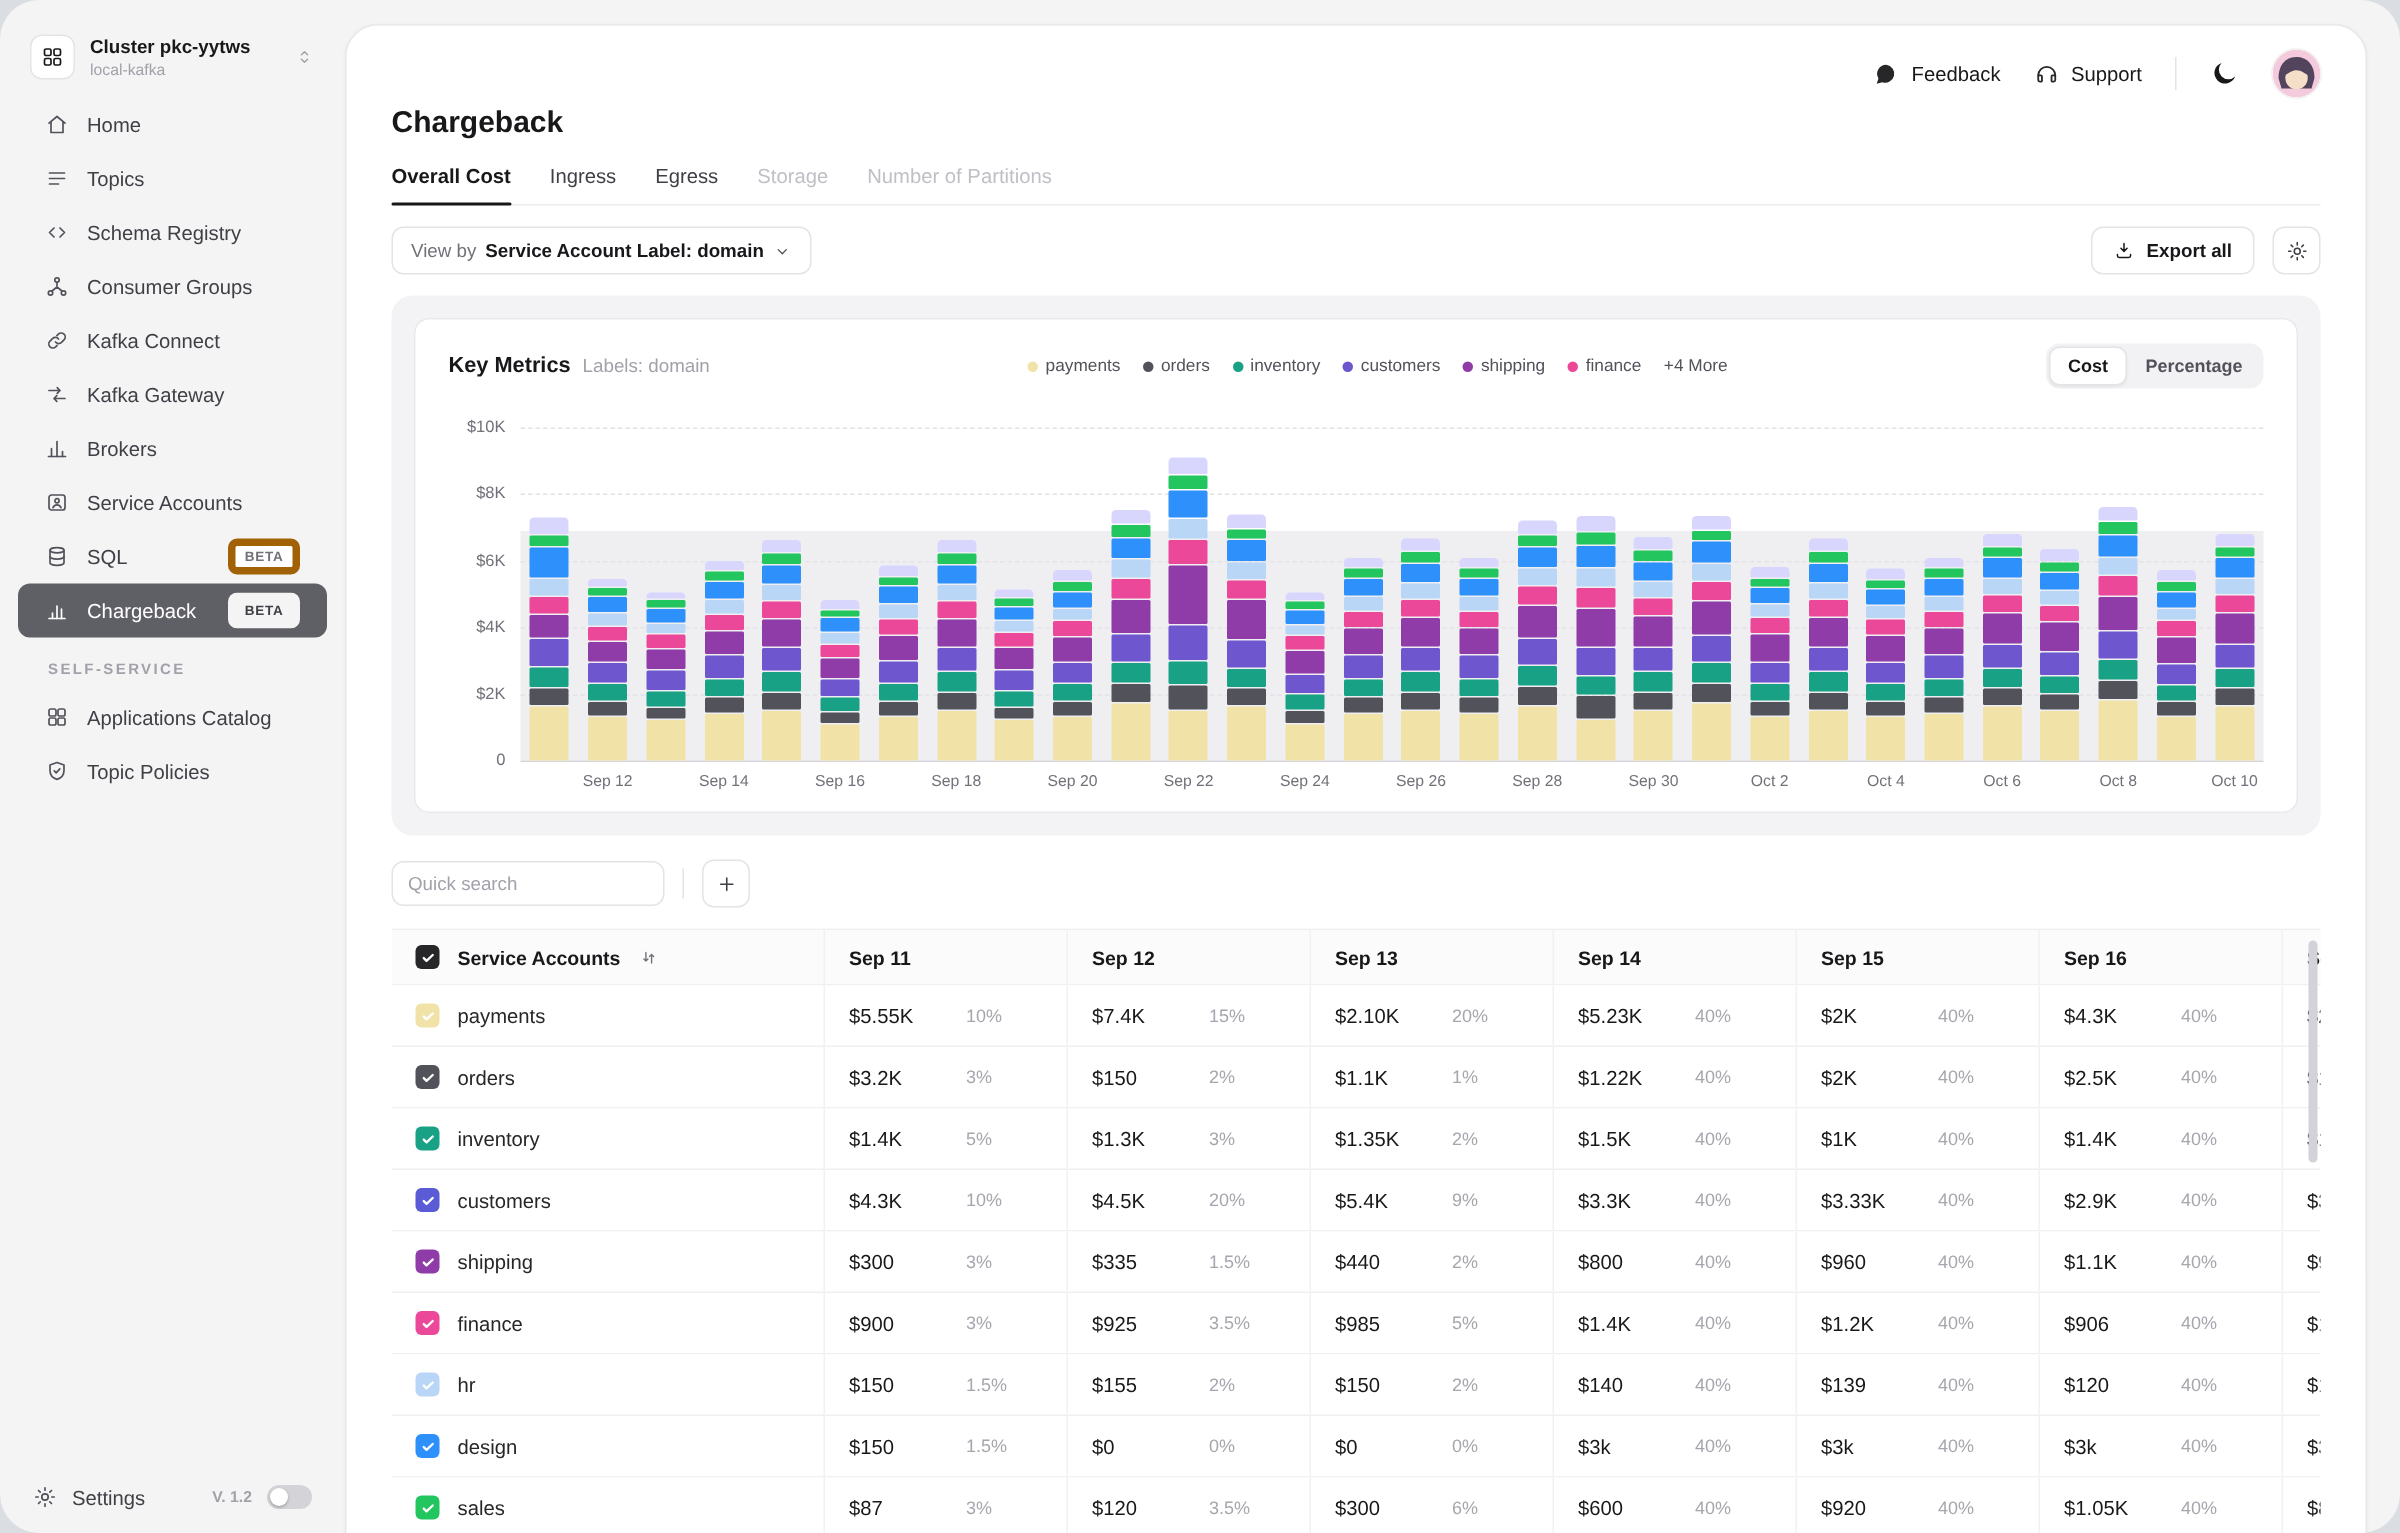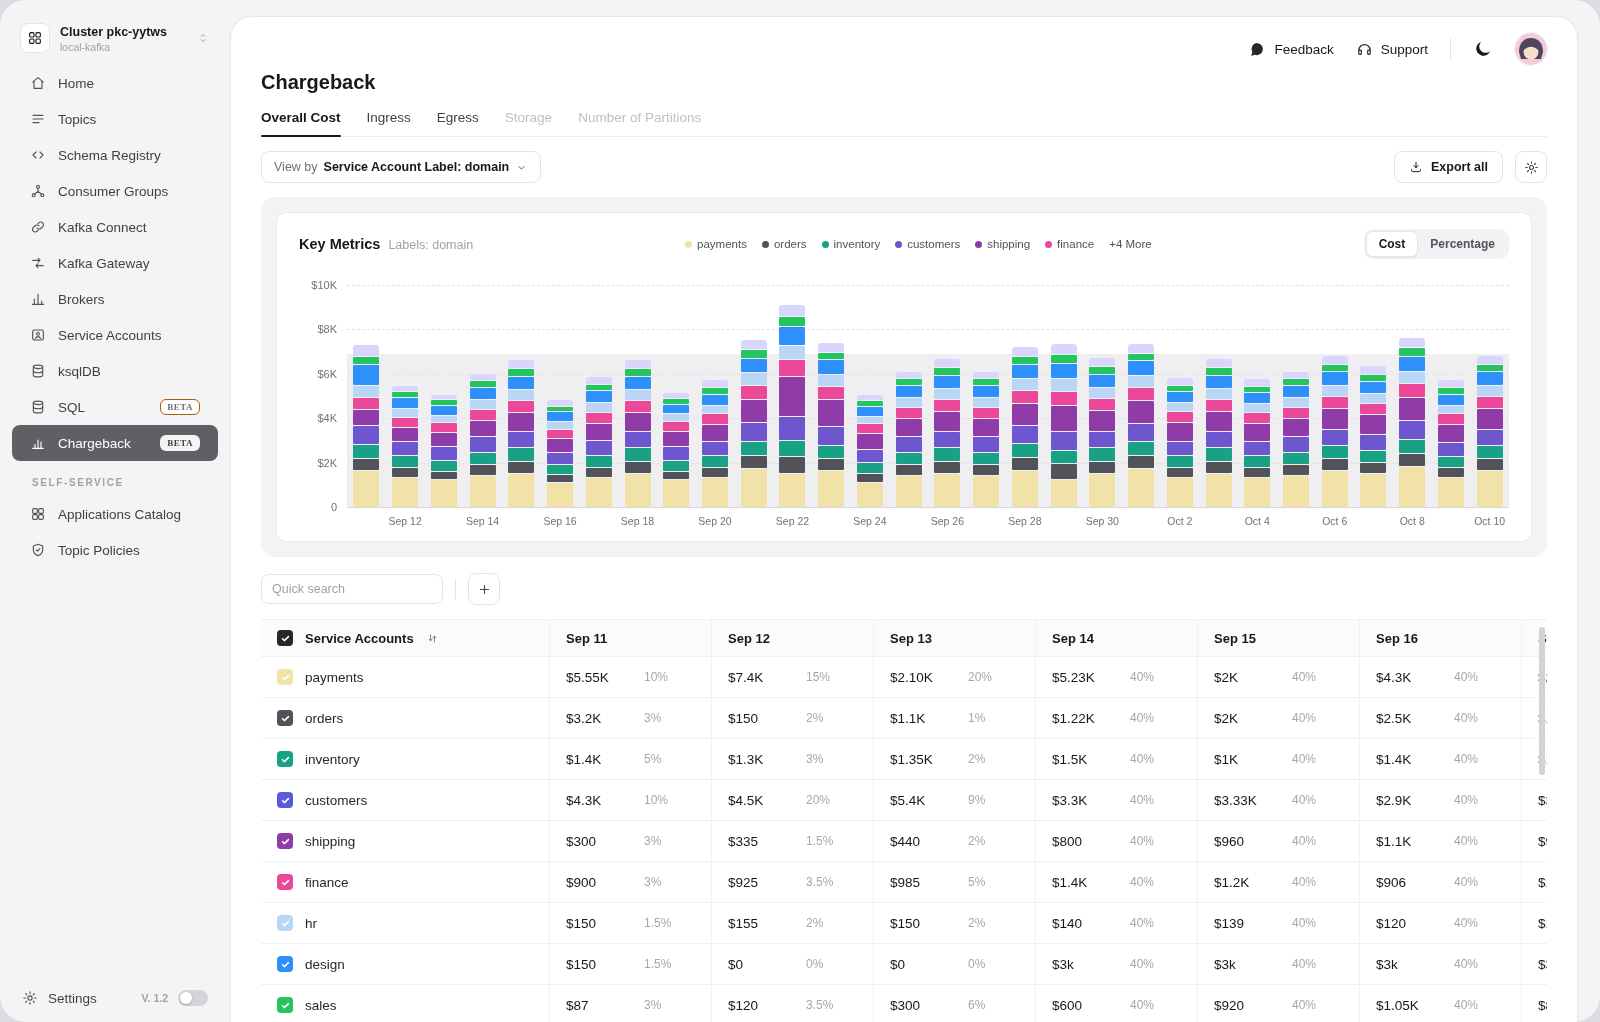--- a/index.html
+++ b/index.html
@@ -17,21 +17,21 @@
   .cluster-sub { font-size:10.5px; color:#A1A1AA; margin-top:1px; }
   .sw-icon { width:14px; height:14px; color:#A1A1AA; flex:0 0 auto; }
 
   .sidebar-nav { padding:0 12px; }
   .sec-label { font-size:10px; font-weight:700; letter-spacing:1.6px; color:#A1A1AA; padding:16px 20px 8px; }
   .nav-item { display:flex; align-items:center; gap:12px; height:36px; padding:0 18px; border-radius:8px; cursor:pointer; color:#3F3F46; }
   .nav-item .icon { color:#52525B; }
   .nav-label { font-size:13.5px; font-weight:500; flex:1; white-space:nowrap; }
   .nav-item.active { background:#5F5F66; color:#fff; }
   .nav-item.active .icon { color:#fff; }
-  .beta { font-size:9px; font-weight:700; letter-spacing:.5px; color:#71717A; border:1px solid #a16207; background:#fff; border-radius:6px; padding:2px 6px;font-family:Liberation Serif, serif; }
+  .beta { font-size:9px; font-weight:700; letter-spacing:.5px; color:#71717A; border:5px solid #a16207; background:#fff; border-radius:6px; padding:2px 6px; }
   .beta-dark { background:#F4F4F5; color:#3F3F46; border-color:transparent; }
 
   .sidebar-footer { position:absolute; left:0; right:0; bottom:0; display:flex; align-items:center; gap:10px; padding:16px 22px; }
   .sidebar-footer .icon { color:#52525B; }
   .settings-label { font-size:13.5px; font-weight:500; color:#3F3F46; flex:1; }
   .version { font-size:10.5px; color:#A1A1AA; font-weight:600; }
   .toggle { width:30px; height:16px; border-radius:9px; background:#D4D4D8; position:relative; cursor:pointer; }
   .toggle::after { content:""; position:absolute; top:2px; left:2px; width:12px; height:12px; border-radius:50%; background:#fff; box-shadow:0 1px 2px rgba(0,0,0,.25); }
 
   .icon { display:inline-flex; width:16px; height:16px; }
@@ -226,30 +226,20 @@
           <span class="nav-label">Service Accounts</span>
         </div>
         <div class="nav-item">
           <span class="icon">
             <svg viewBox="0 0 24 24">
               <ellipse cx="12" cy="5.8" rx="7" ry="2.6"></ellipse>
               <path d="M5 5.8v12.4c0 1.4 3.1 2.6 7 2.6s7-1.2 7-2.6V5.8"></path>
               <path d="M5 12c0 1.4 3.1 2.6 7 2.6s7-1.2 7-2.6"></path>
             </svg>
           </span>
-          <span class="nav-label">ksqlDB</span>
-        </div>
-        <div class="nav-item">
-          <span class="icon">
-            <svg viewBox="0 0 24 24">
-              <ellipse cx="12" cy="5.8" rx="7" ry="2.6"></ellipse>
-              <path d="M5 5.8v12.4c0 1.4 3.1 2.6 7 2.6s7-1.2 7-2.6V5.8"></path>
-              <path d="M5 12c0 1.4 3.1 2.6 7 2.6s7-1.2 7-2.6"></path>
-            </svg>
-          </span>
           <span class="nav-label">SQL</span>
           <span class="beta">BETA</span>
         </div>
         <div class="nav-item active">
           <span class="icon">
             <svg viewBox="0 0 24 24">
               <path d="M4 20h16"></path>
               <path d="M7.5 20v-5.5M12 20V7.5M16.5 20V10.5"></path>
             </svg>
           </span>

